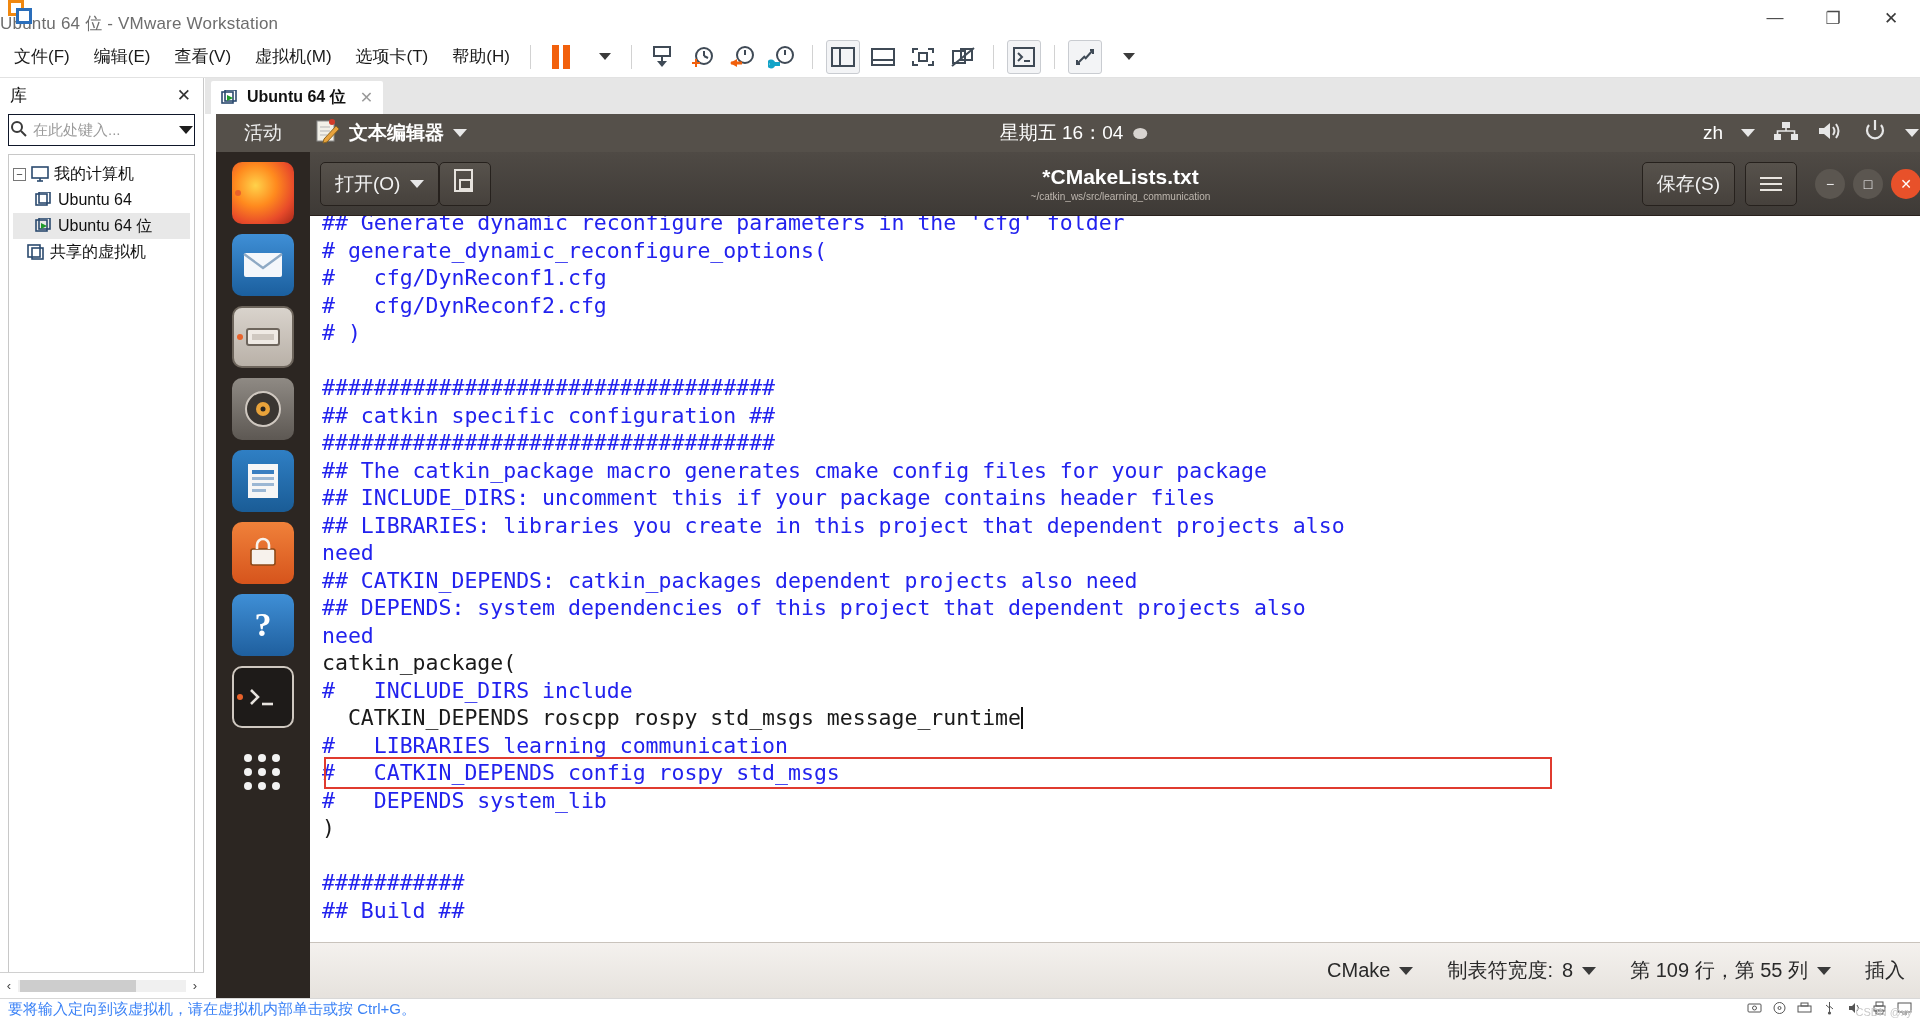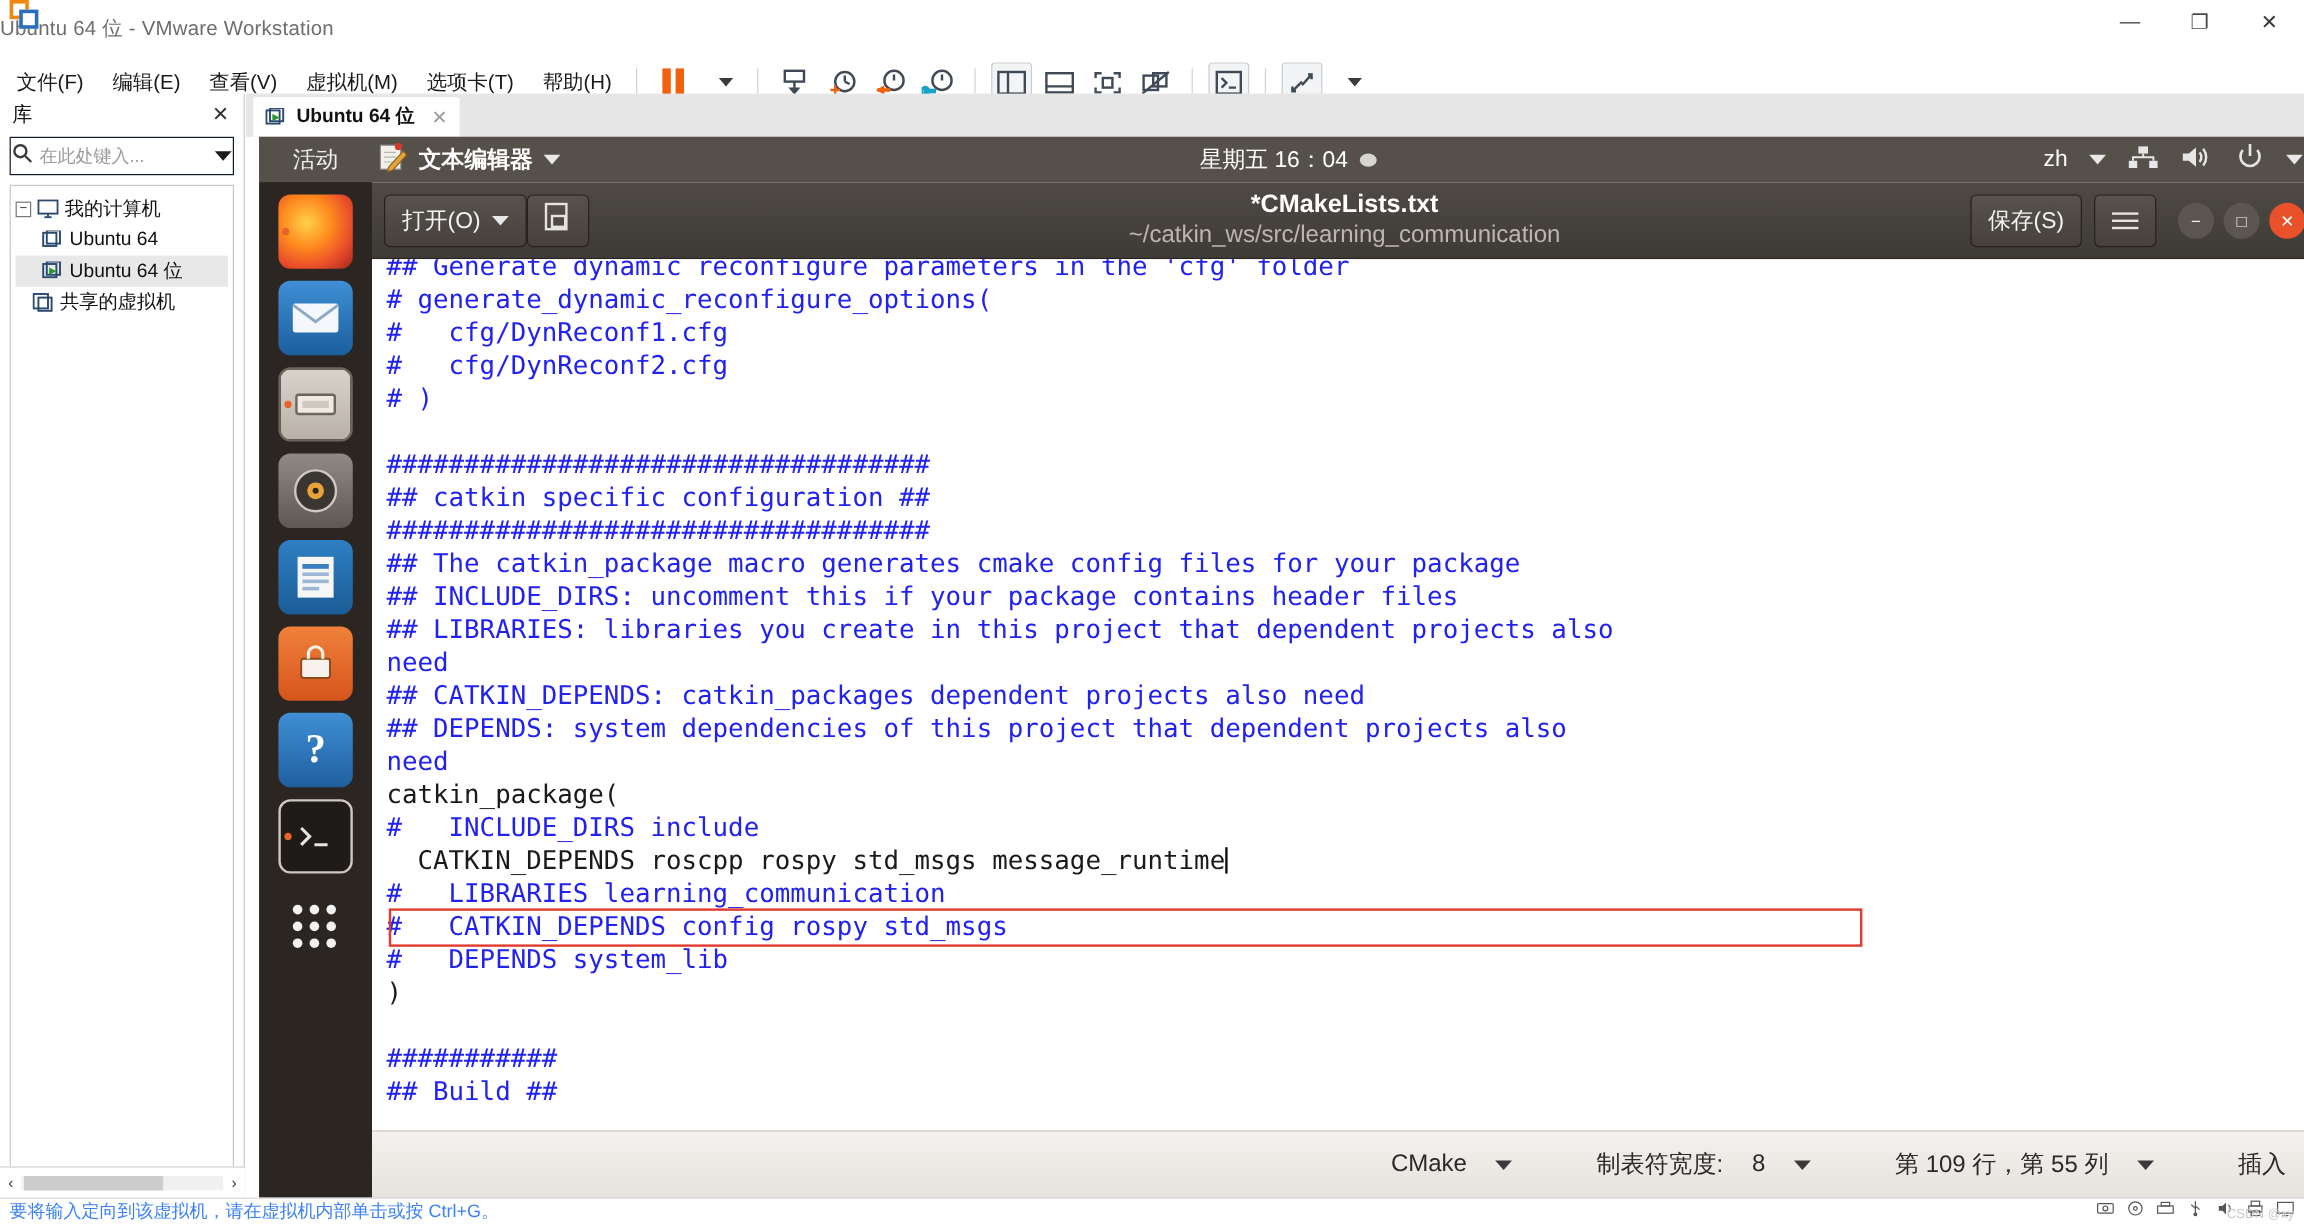--- a/index.html
+++ b/index.html
@@ -23,21 +23,21 @@
   .vm-logo .sq2 { position: absolute; left: 8px; top: 8px; width: 16px; height: 16px;
      border: 3px solid #2a6ebb; background: #ffffff; }
   .vm-title { font-size: 17px; color: #6d6d6d; letter-spacing: .2px; }
   .vm-winbtns { position: absolute; right: 0; top: 0; height: 36px; display: flex; }
   .vm-winbtn { width: 58px; height: 36px; display: flex; align-items: center; justify-content: center;
      color: #4a4a4a; font-size: 17px; }
   .vm-winbtn.close { color: #3a3a3a; }
 
   
   .vm-menubar {
-    position: absolute; left: 0; top: 48px; width: 1920px; height: 42px;
+    position: absolute; left: 0; top: 36px; width: 1920px; height: 42px;
     background: #ffffff; display: flex; align-items: center;
     border-bottom: 1px solid #e2e2e2;
   }
   .vm-menu { font-size: 17px; color: #1a1a1a; padding: 0 10px; margin-left: 4px; white-space: nowrap; }
   .vm-sep { width: 1px; height: 24px; background: #d2d2d2; margin: 0 10px; }
   .tb-btn { height: 34px; min-width: 34px; display: flex; align-items: center; justify-content: center;
      margin: 0 3px; border-radius: 3px; }
   .tb-btn.framed { border: 1px solid #c9ccd1; background: #f3f4f6; }
   .pause-ic { display: flex; gap: 4px; }
   .pause-ic i { display: block; width: 7px; height: 24px; background: #f2600c; }
@@ -110,21 +110,21 @@
 
   
   .gedit { position: absolute; left: 94px; top: 38px; width: 1621px; height: 846px; background: #ffffff; }
   .ge-header { height: 64px; background: linear-gradient(#4f4a45, #3e3a36);
      display: flex; align-items: center; padding: 0 10px; border-bottom: 1px solid #29211d; position: relative; }
   .ge-btn { height: 44px; border: 1px solid #26211d; border-radius: 5px; color: #f2f2f2;
      background: linear-gradient(#57524c, #46413c); display: flex; align-items: center;
      padding: 0 14px; gap: 10px; font-size: 19px; }
   .ge-title-wrap { position: absolute; left: 50%; transform: translateX(-50%); text-align: center; }
   .ge-title { font-size: 21px; font-weight: bold; color: #ffffff; }
-  .ge-subtitle { font-size: 20px; color: #bdb6ae; margin-top: 2px; }
+  .ge-subtitle { font-size: 10px; color: #bdb6ae; margin-top: 2px; }
   .ge-right { margin-left: auto; display: flex; align-items: center; gap: 10px; }
   .ge-hamb { width: 52px; height: 44px; border: 1px solid #26211d; border-radius: 5px;
      background: linear-gradient(#57524c, #46413c); display: flex; flex-direction: column;
      align-items: center; justify-content: center; gap: 4px; }
   .ge-hamb i { width: 22px; height: 2px; background: #e9e5e0; display: block; }
   .wbtns { display: flex; align-items: center; gap: 8px; margin-left: 8px; }
   .wbtn { width: 30px; height: 30px; border-radius: 50%; background: #5b5650;
      display: flex; align-items: center; justify-content: center; color: #efefef; font-size: 14px; }
   .wbtn.close { background: #e8512a; color: #fff; }
 
@@ -132,21 +132,21 @@
   .ge-line { height: 27.5px; white-space: pre; font-family: "DejaVu Sans Mono", monospace;
      font-size: 21.5px; color: #1a1a1a; }
   .blue { color: #2222ee; }
   .hl-box { position: absolute; left: 14px; width: 1228px; height: 32px; border: 2px solid #e03b2f; }
   .caret-bar { display: inline-block; width: 2px; height: 22px; background: #111; vertical-align: -4px; }
 
   .ge-status { position: absolute; left: 0; bottom: 0; width: 1621px; height: 56px;
      background: linear-gradient(#f4f1ee, #e6e2dd); border-top: 1px solid #c9c3bc;
      display: flex; align-items: center; justify-content: flex-end; gap: 34px; padding-right: 26px;
      font-size: 20px; color: #2a2a2a; }
-  .st-item { display: flex; align-items: center; gap: 24px; white-space: nowrap; margin-left: 36px; }
+  .st-item { display: flex; align-items: center; gap: 9px; white-space: nowrap; }
   .tri-dn-d { width: 0; height: 0; border-left: 7px solid transparent; border-right: 7px solid transparent;
      border-top: 8px solid #3a3a3a; }
 
   
   .vm-statusbar { position: absolute; left: 0; bottom: 0; width: 1920px; height: 22px;
      background: #ffffff; border-top: 1px solid #d8d8d8; display: flex; align-items: center; }
   .vm-status-text { font-size: 15px; color: #3b82f6; padding-left: 8px; white-space: nowrap; }
   .vm-status-icons { margin-left: auto; display: flex; align-items: center; gap: 10px; padding-right: 8px; }
   .wm { position: absolute; right: 8px; bottom: 2px; font-size: 11px; color: #c9c9c9; }
 </style>

